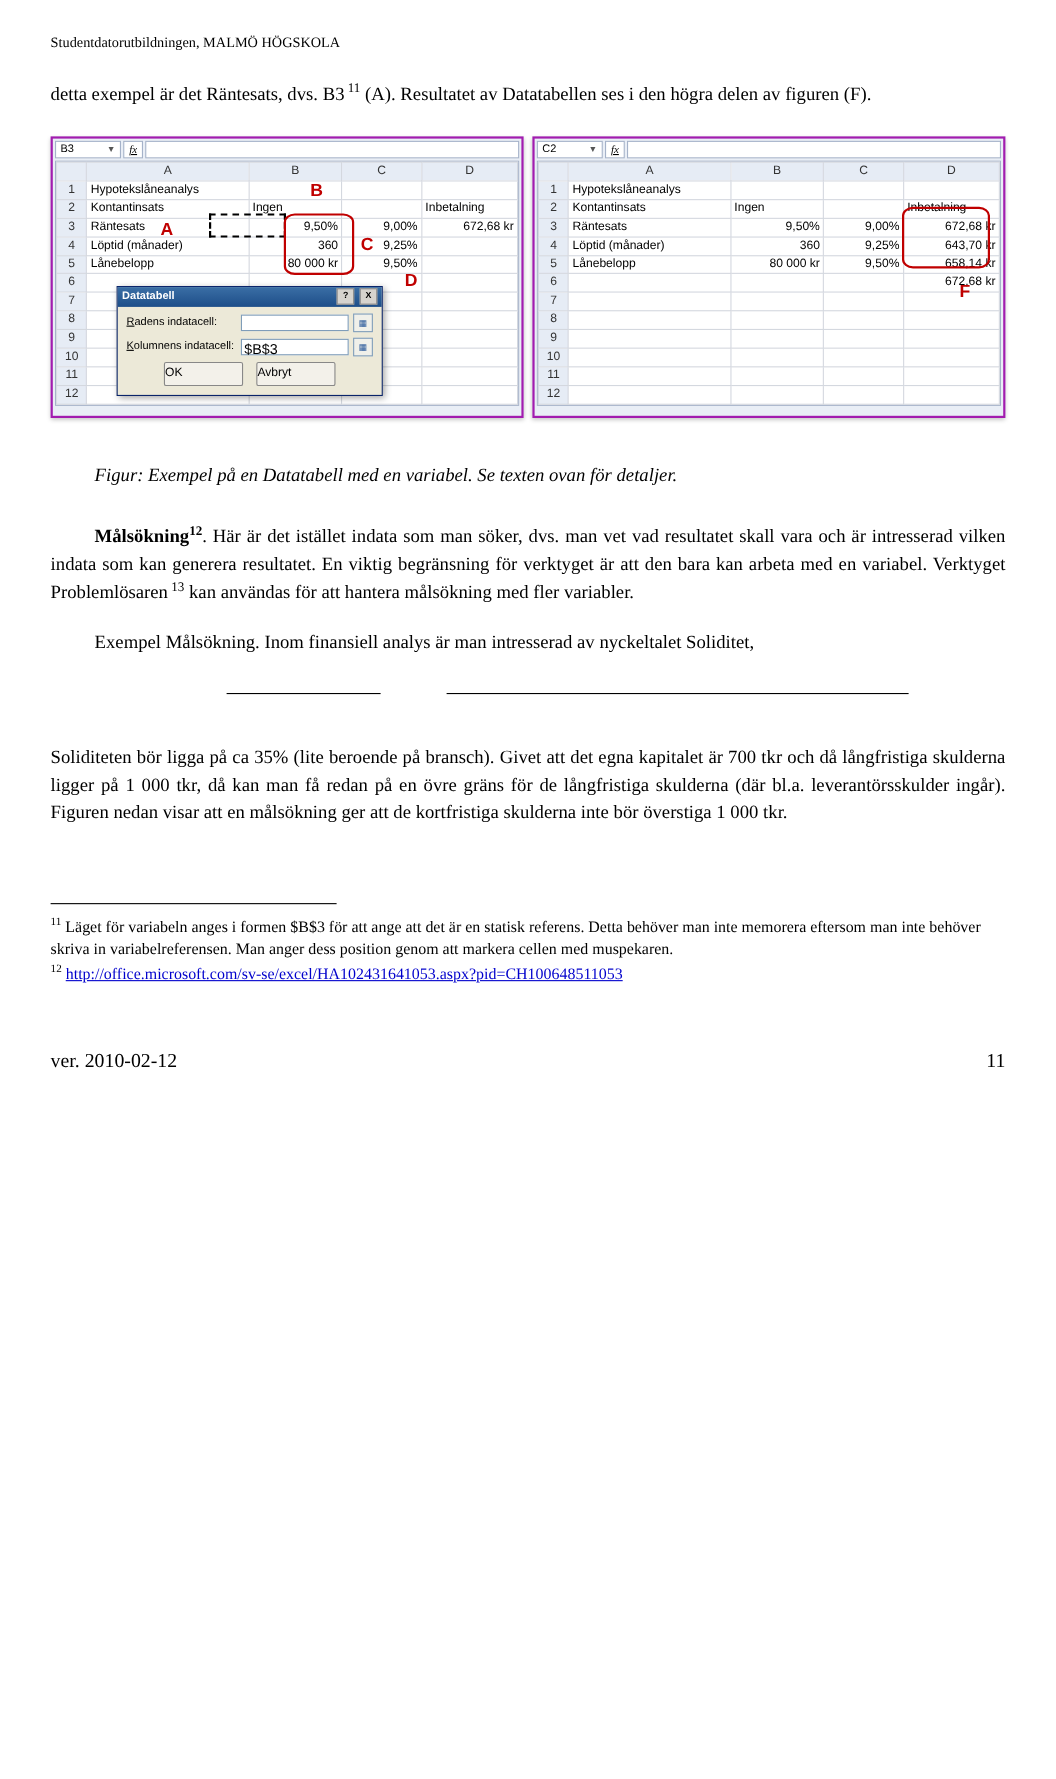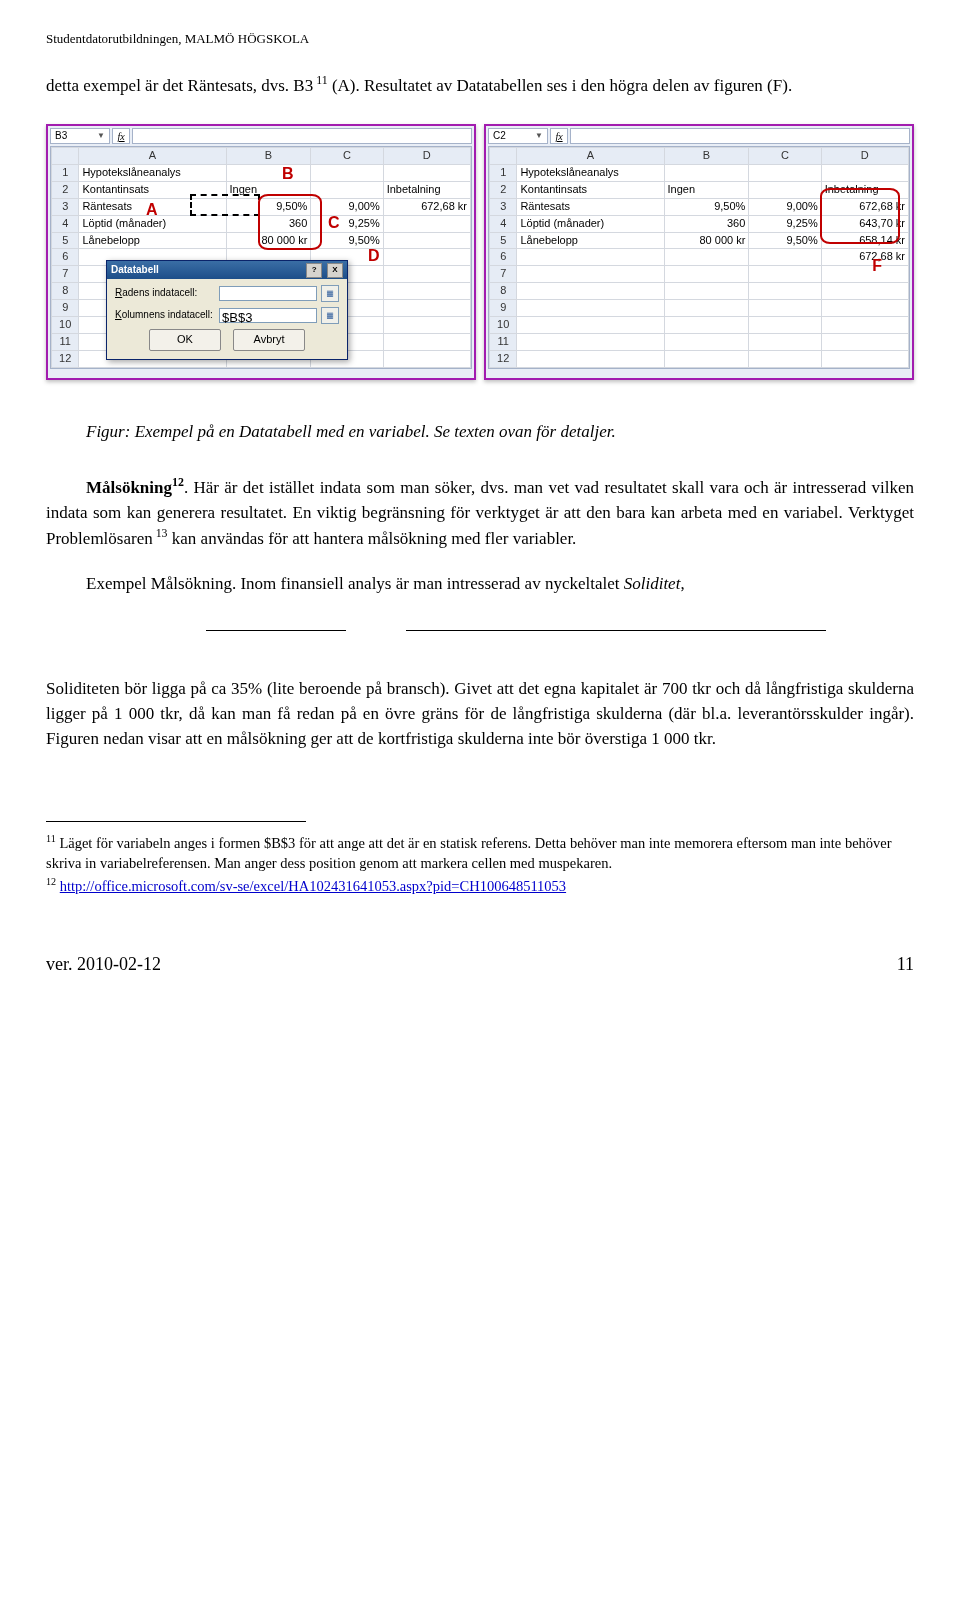--- a/index.html
+++ b/index.html
@@ -19,21 +19,21 @@
     line-height: 1.35;
     margin-bottom: 24px;
   }
   .para {
     margin: 0 0 20px 0;
     text-align: justify;
   }
   .para.intro { margin-bottom: 26px; }
   .sup { font-size: 0.7em; vertical-align: super; }
   .bold { font-weight: bold; }
-  .italic { font-style: italic; }
+  .italic { }
   .figure-row {
     display: flex;
     gap: 8px;
     margin: 4px 0 40px 0;
   }
   .excel-panel {
     flex: 1;
     border: 2px solid #a21caf;
     box-shadow: 0 2px 4px rgba(0,0,0,.25);
     background: #e9eef6;
@@ -155,21 +155,21 @@
   }
   .colbtn { width:16px; height:15px; border:1px solid #7f9db9; background:#f0f0ea;
              display:flex;align-items:center;justify-content:center; font-size:8px; color:#2b5a9b;}
   .dlg-buttons { display:flex; justify-content:center; gap:12px; margin-top:4px;}
   .dlg-btn {
     width:70px; height:20px;
     background: #f3f1ea;
     border:1px solid #888;
     font-size:11px;
     line-height:18px;
-    text-align:center;
+    text-align:left;
     border-radius:2px;
   }
   .caption {
     font-style: italic;
     margin: 0 0 30px 40px;
   }
   .formula-blanks {
     display:flex;
     gap: 60px;
     margin: 10px 0 46px 160px;

